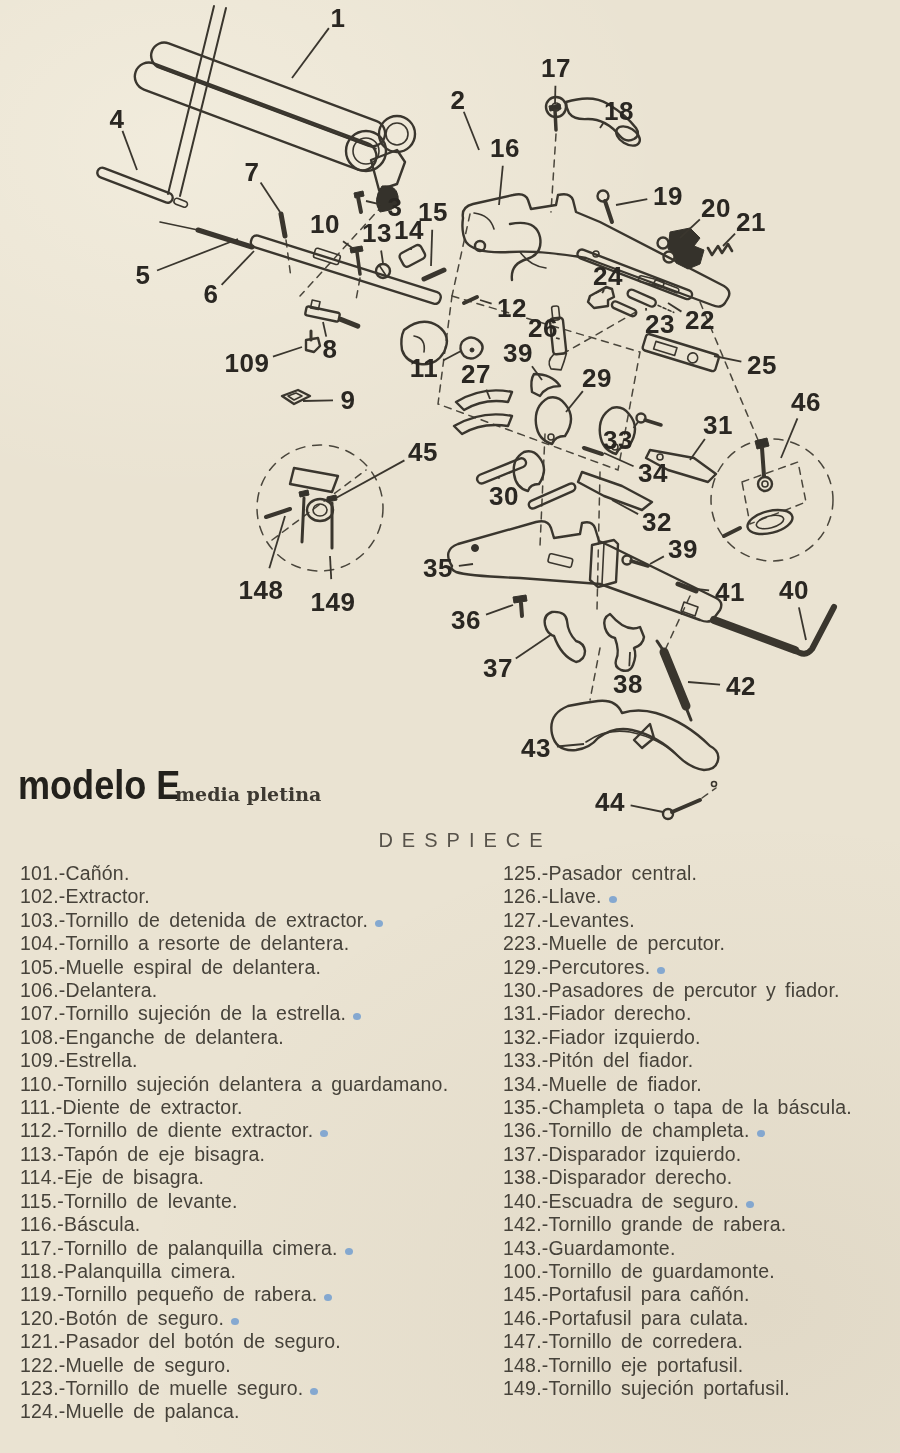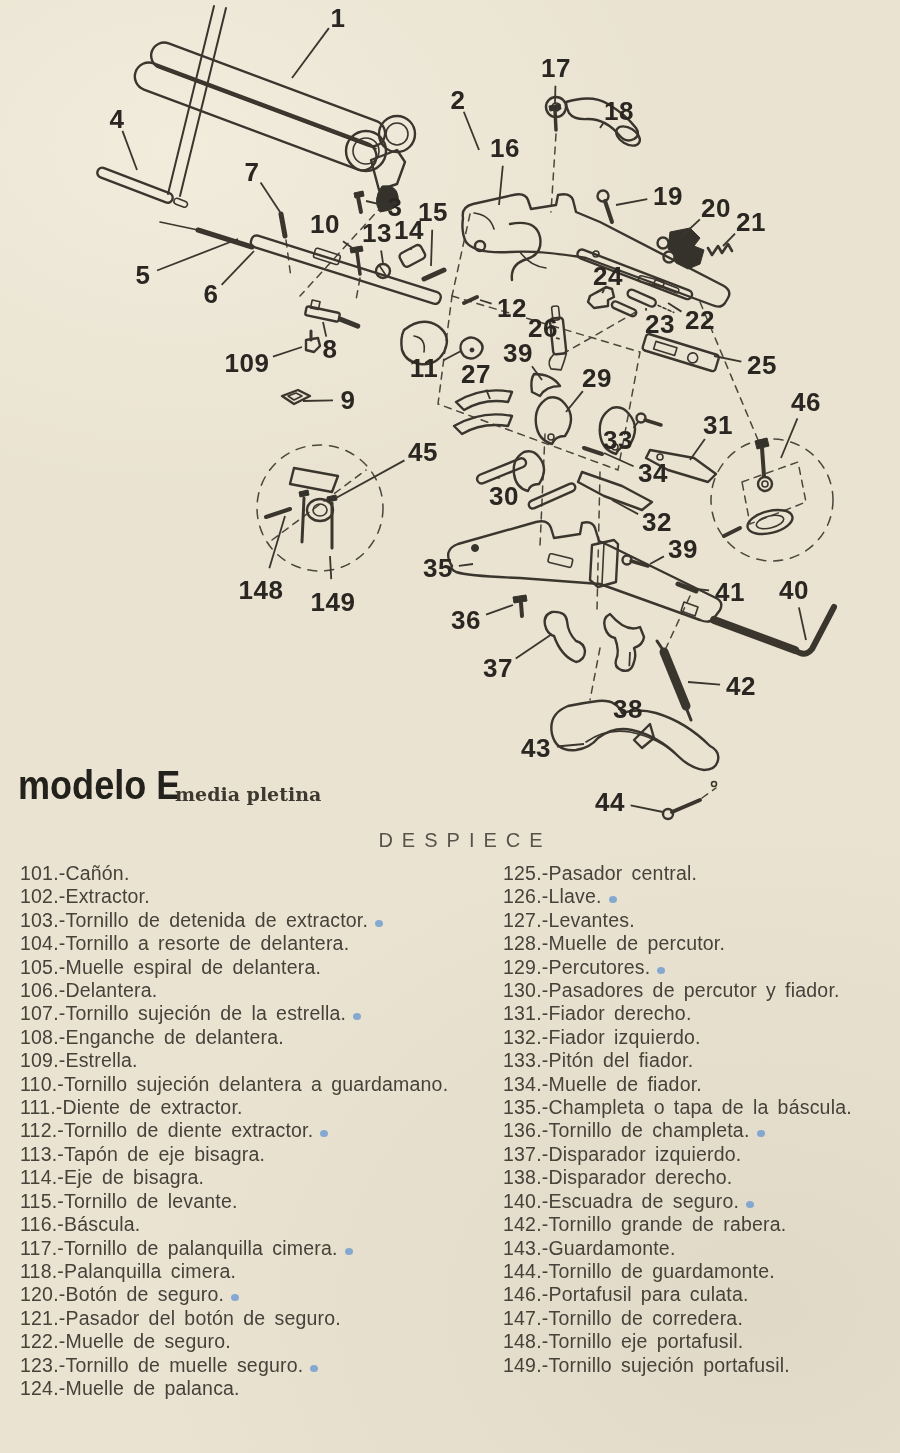--- a/index.html
+++ b/index.html
@@ -363,21 +363,21 @@
       <div class="callout" style="left: 518px; top: 353px;">39</div>
       <div class="callout" style="left: 597px; top: 378px;">29</div>
       <div class="callout" style="left: 504px; top: 496px;">30</div>
       <div class="callout" style="left: 718px; top: 425px;">31</div>
       <div class="callout" style="left: 657px; top: 522px;">32</div>
       <div class="callout" style="left: 618px; top: 440px;">33</div>
       <div class="callout" style="left: 653px; top: 473px;">34</div>
       <div class="callout" style="left: 438px; top: 568px;">35</div>
       <div class="callout" style="left: 466px; top: 620px;">36</div>
       <div class="callout" style="left: 498px; top: 668px;">37</div>
-      <div class="callout" style="left: 628px; top: 684px; margin-top: 25px;">38</div>
+      <div class="callout" style="left: 628px; top: 684px;">38</div>
       <div class="callout" style="left: 683px; top: 549px;">39</div>
       <div class="callout" style="left: 794px; top: 590px;">40</div>
       <div class="callout" style="left: 730px; top: 592px;">41</div>
       <div class="callout" style="left: 741px; top: 686px;">42</div>
       <div class="callout" style="left: 536px; top: 748px;">43</div>
       <div class="callout" style="left: 610px; top: 802px;">44</div>
       <div class="callout" style="left: 423px; top: 452px;">45</div>
       <div class="callout" style="left: 806px; top: 402px;">46</div>
       <div class="callout" style="left: 247px; top: 363px;">109</div>
       <div class="callout" style="left: 261px; top: 590px;">148</div>
@@ -400,44 +400,46 @@
       <div class="item">109.-Estrella.</div>
       <div class="item">110.-Tornillo sujeción delantera a guar­damano.</div>
       <div class="item">111.-Diente de extractor.</div>
       <div class="item">112.-Tornillo de diente extractor.<span class="pen-dot"></span></div>
       <div class="item">113.-Tapón de eje bisagra.</div>
       <div class="item">114.-Eje de bisagra.</div>
       <div class="item">115.-Tornillo de levante.</div>
       <div class="item">116.-Báscula.</div>
       <div class="item">117.-Tornillo de palanquilla cimera.<span class="pen-dot"></span></div>
       <div class="item">118.-Palanquilla cimera.</div>
+      <div class="item">119.-Tornillo pequeño de rabera.<span class="pen-dot"></span></div>
       <div class="item">120.-Botón de seguro.<span class="pen-dot"></span></div>
       <div class="item">121.-Pasador del botón de seguro.</div>
       <div class="item">122.-Muelle de seguro.</div>
       <div class="item">123.-Tornillo de muelle seguro.<span class="pen-dot"></span></div>
       <div class="item">124.-Muelle de palanca.</div>
     </div>
   <div class="col col-right">
       <div class="item">125.-Pasador central.</div>
       <div class="item">126.-Llave.<span class="pen-dot"></span></div>
       <div class="item">127.-Levantes.</div>
-      <div class="item">128.-Muelle de percutor.</div>
+      <div class="item">223.-Muelle de percutor.</div>
       <div class="item">129.-Percutores.<span class="pen-dot"></span></div>
       <div class="item">130.-Pasadores de percutor y fiador.</div>
       <div class="item">131.-Fiador derecho.</div>
       <div class="item">132.-Fiador izquierdo.</div>
       <div class="item">133.-Pitón del fiador.</div>
       <div class="item">134.-Muelle de fiador.</div>
       <div class="item">135.-Champleta o tapa de la báscula.</div>
       <div class="item">136.-Tornillo de champleta.<span class="pen-dot"></span></div>
       <div class="item">137.-Disparador izquierdo.</div>
       <div class="item">138.-Disparador derecho.</div>
       <div class="item">140.-Escuadra de seguro.<span class="pen-dot"></span></div>
       <div class="item">142.-Tornillo grande de rabera.</div>
       <div class="item">143.-Guardamonte.</div>
-      <div class="item">144.-Tornillo de guardamonte.</div>
+      <div class="item">100.-Tornillo de guardamonte.</div>
+      <div class="item">145.-Portafusil para cañón.</div>
       <div class="item">146.-Portafusil para culata.</div>
       <div class="item">147.-Tornillo de corredera.</div>
       <div class="item">148.-Tornillo eje portafusil.</div>
       <div class="item">149.-Tornillo sujeción portafusil.</div>
     </div>
 
 </div>
 
 </body></html>

